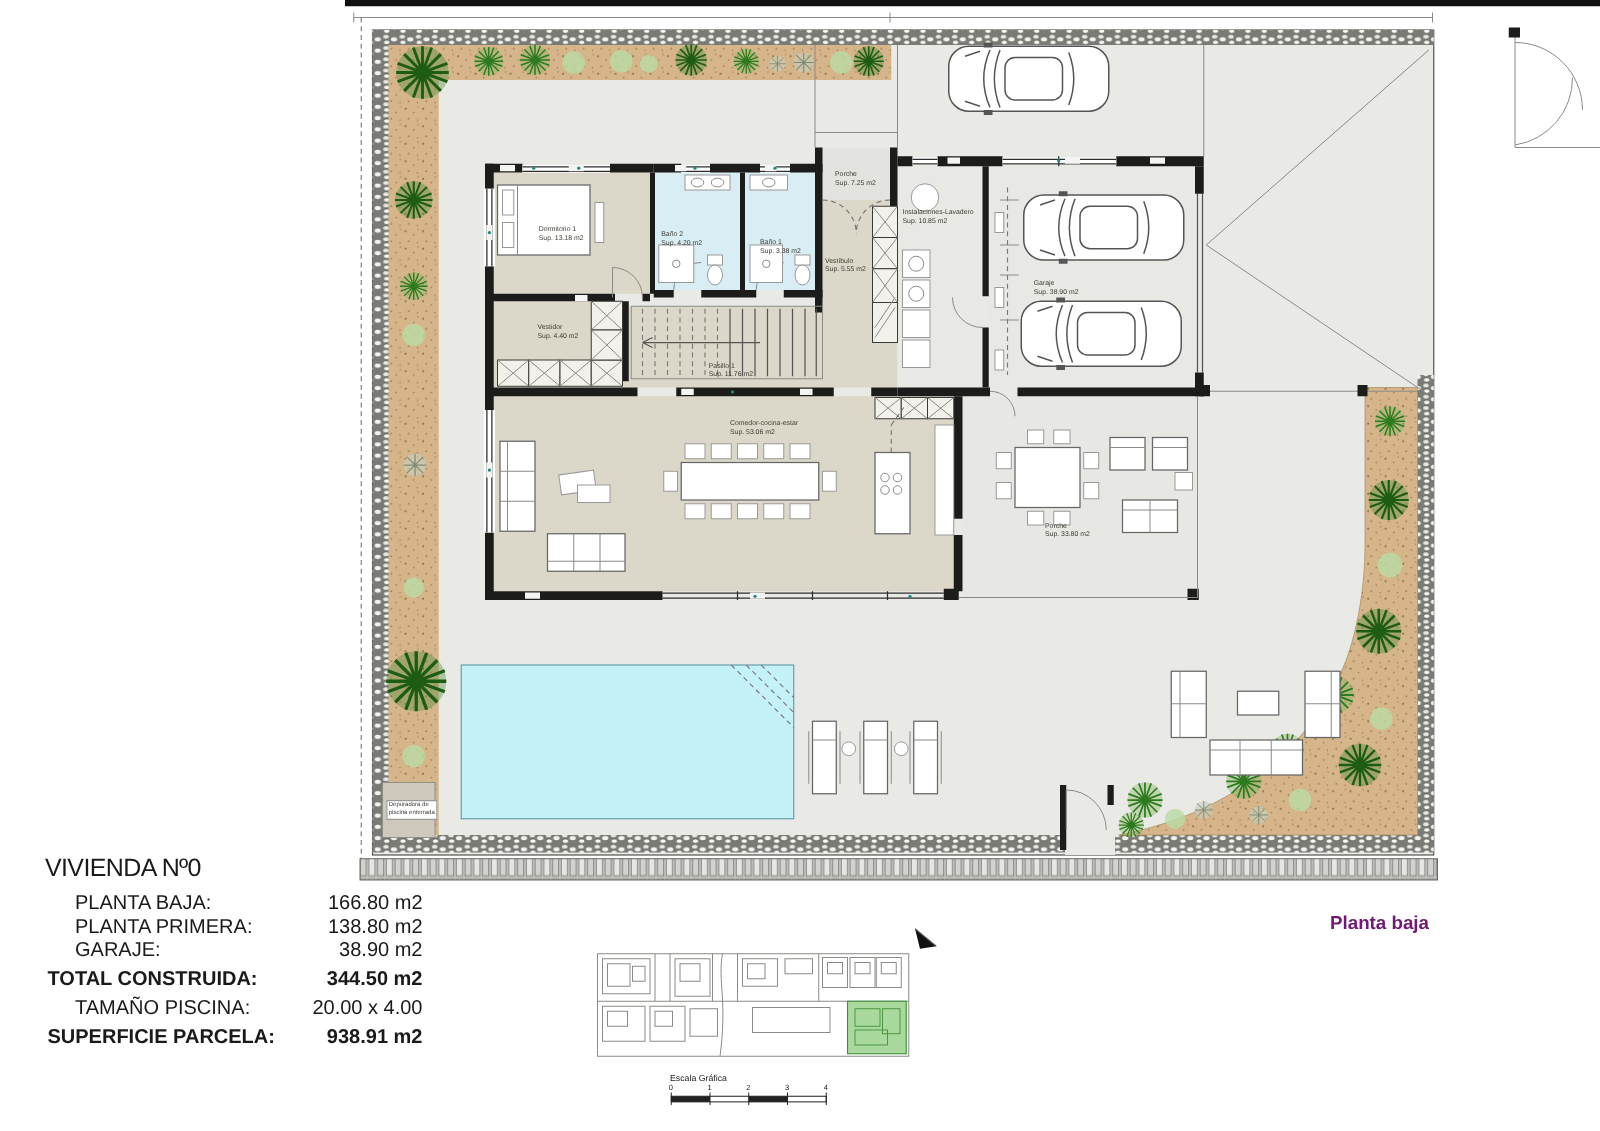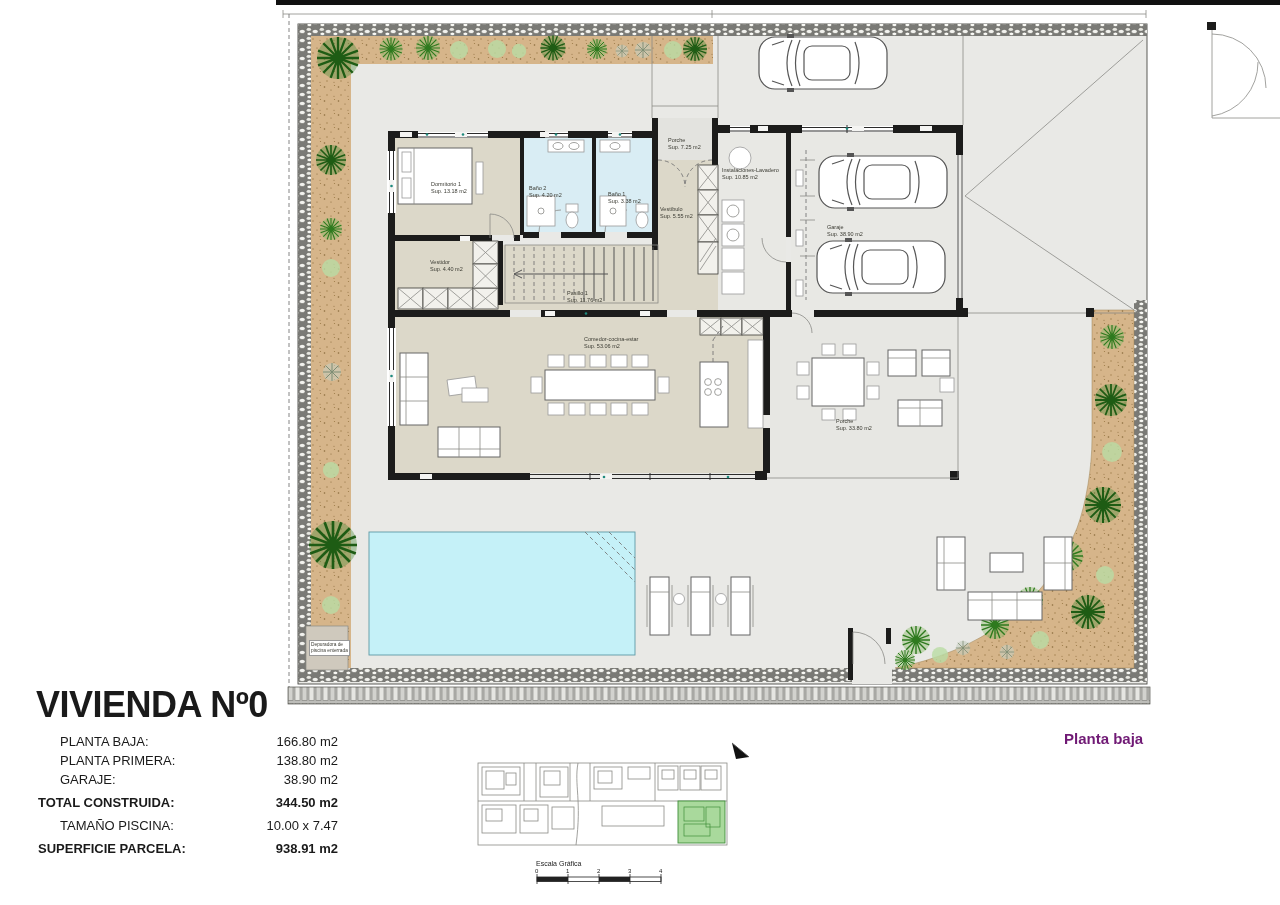--- a/index.html
+++ b/index.html
@@ -22,23 +22,23 @@
   
   .rl{position:absolute;font-size:5.5px;line-height:1.25;color:#3b3b33;white-space:nowrap;}
   .rl .nm,.rl .sup{display:block;}
   .depur{position:absolute;left:309px;top:640px;width:37px;font-size:4.8px;line-height:1.2;
          color:#3b3b33;background:#fff;border:0.5px solid #999;padding:1px;}
 
   .plan-title{position:absolute;left:1064px;top:730px;font-size:15px;font-weight:bold;color:#701a75;}
 
   
   .tb{position:absolute;left:36px;top:684px;width:302px;}
-  .tb-title{font-size:36px;font-weight:bold;letter-spacing:-0.5px;margin:0 0 6px 0;}
+  .tb-title{font-size:20px;font-weight:normal;letter-spacing:-0.5px;margin:0 0 6px 0;}
   .tb-head{font-size:17px;font-weight:bold;margin:0 0 8px 2px;}
-  .tb-row{display:flex;font-size:13px;line-height:19px;}
+  .tb-row{display:flex;font-size:16px;line-height:19px;}
   .tb-row .lab{flex:1;padding-left:24px;}
   .tb-row.bold{font-weight:bold;}
   .tb-row.bold .lab{padding-left:2px;}
   .tb-row .val{width:112px;text-align:right;}
   .tb-row.sp{margin-top:4px;}
 
   
   .scale-label{position:absolute;left:536px;top:860px;font-size:7px;color:#222;}
   .scale-tick{position:absolute;top:868px;font-size:6px;color:#222;}
 </style>
@@ -595,21 +595,21 @@
     <div class="tb-row">
       <span class="lab">GARAJE:</span>
       <span class="val">38.90 m2</span>
     </div>
     <div class="tb-row bold sp">
       <span class="lab">TOTAL CONSTRUIDA:</span>
       <span class="val">344.50 m2</span>
     </div>
     <div class="tb-row sp">
       <span class="lab">TAMAÑO PISCINA:</span>
-      <span class="val">10.00 x 7.47</span>
+      <span class="val">20.00 x 4.00</span>
     </div>
     <div class="tb-row bold sp">
       <span class="lab">SUPERFICIE PARCELA:</span>
       <span class="val">938.91 m2</span>
     </div>
   </div>
 
   <div class="scale-label">Escala Gráfica</div>
   <span class="scale-tick" style="left:535px">0</span>
   <span class="scale-tick" style="left:566px">1</span>

